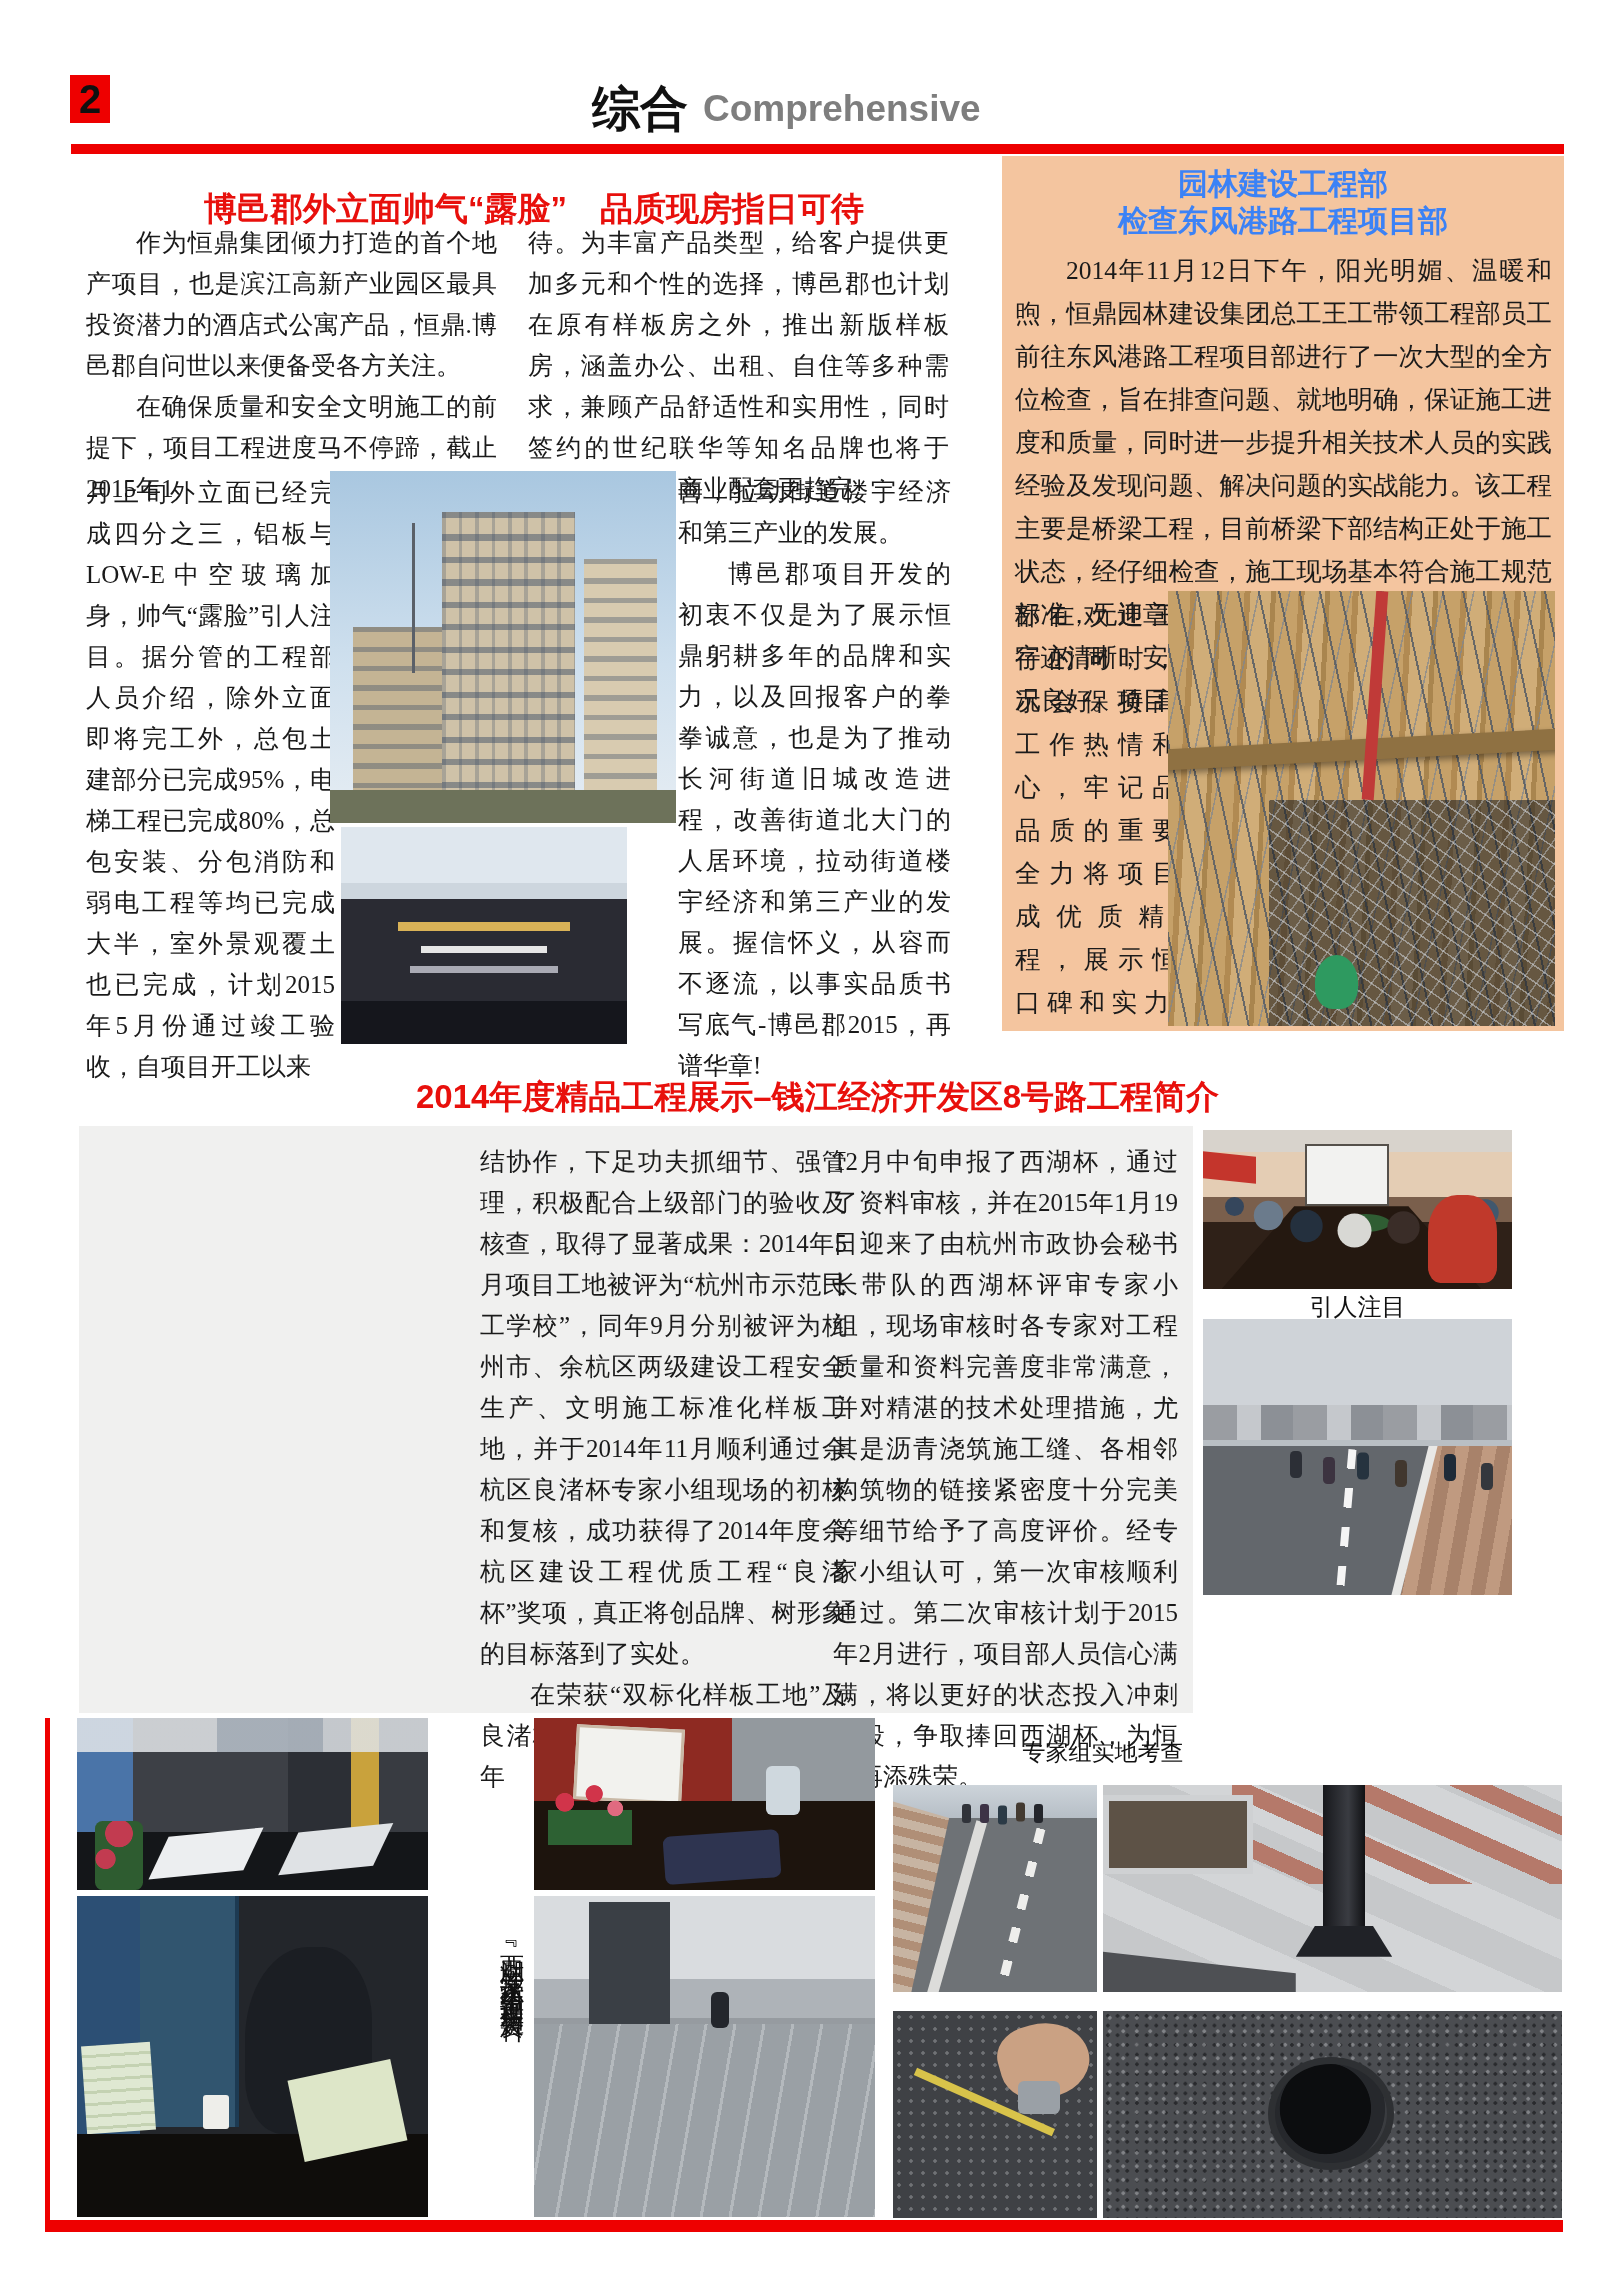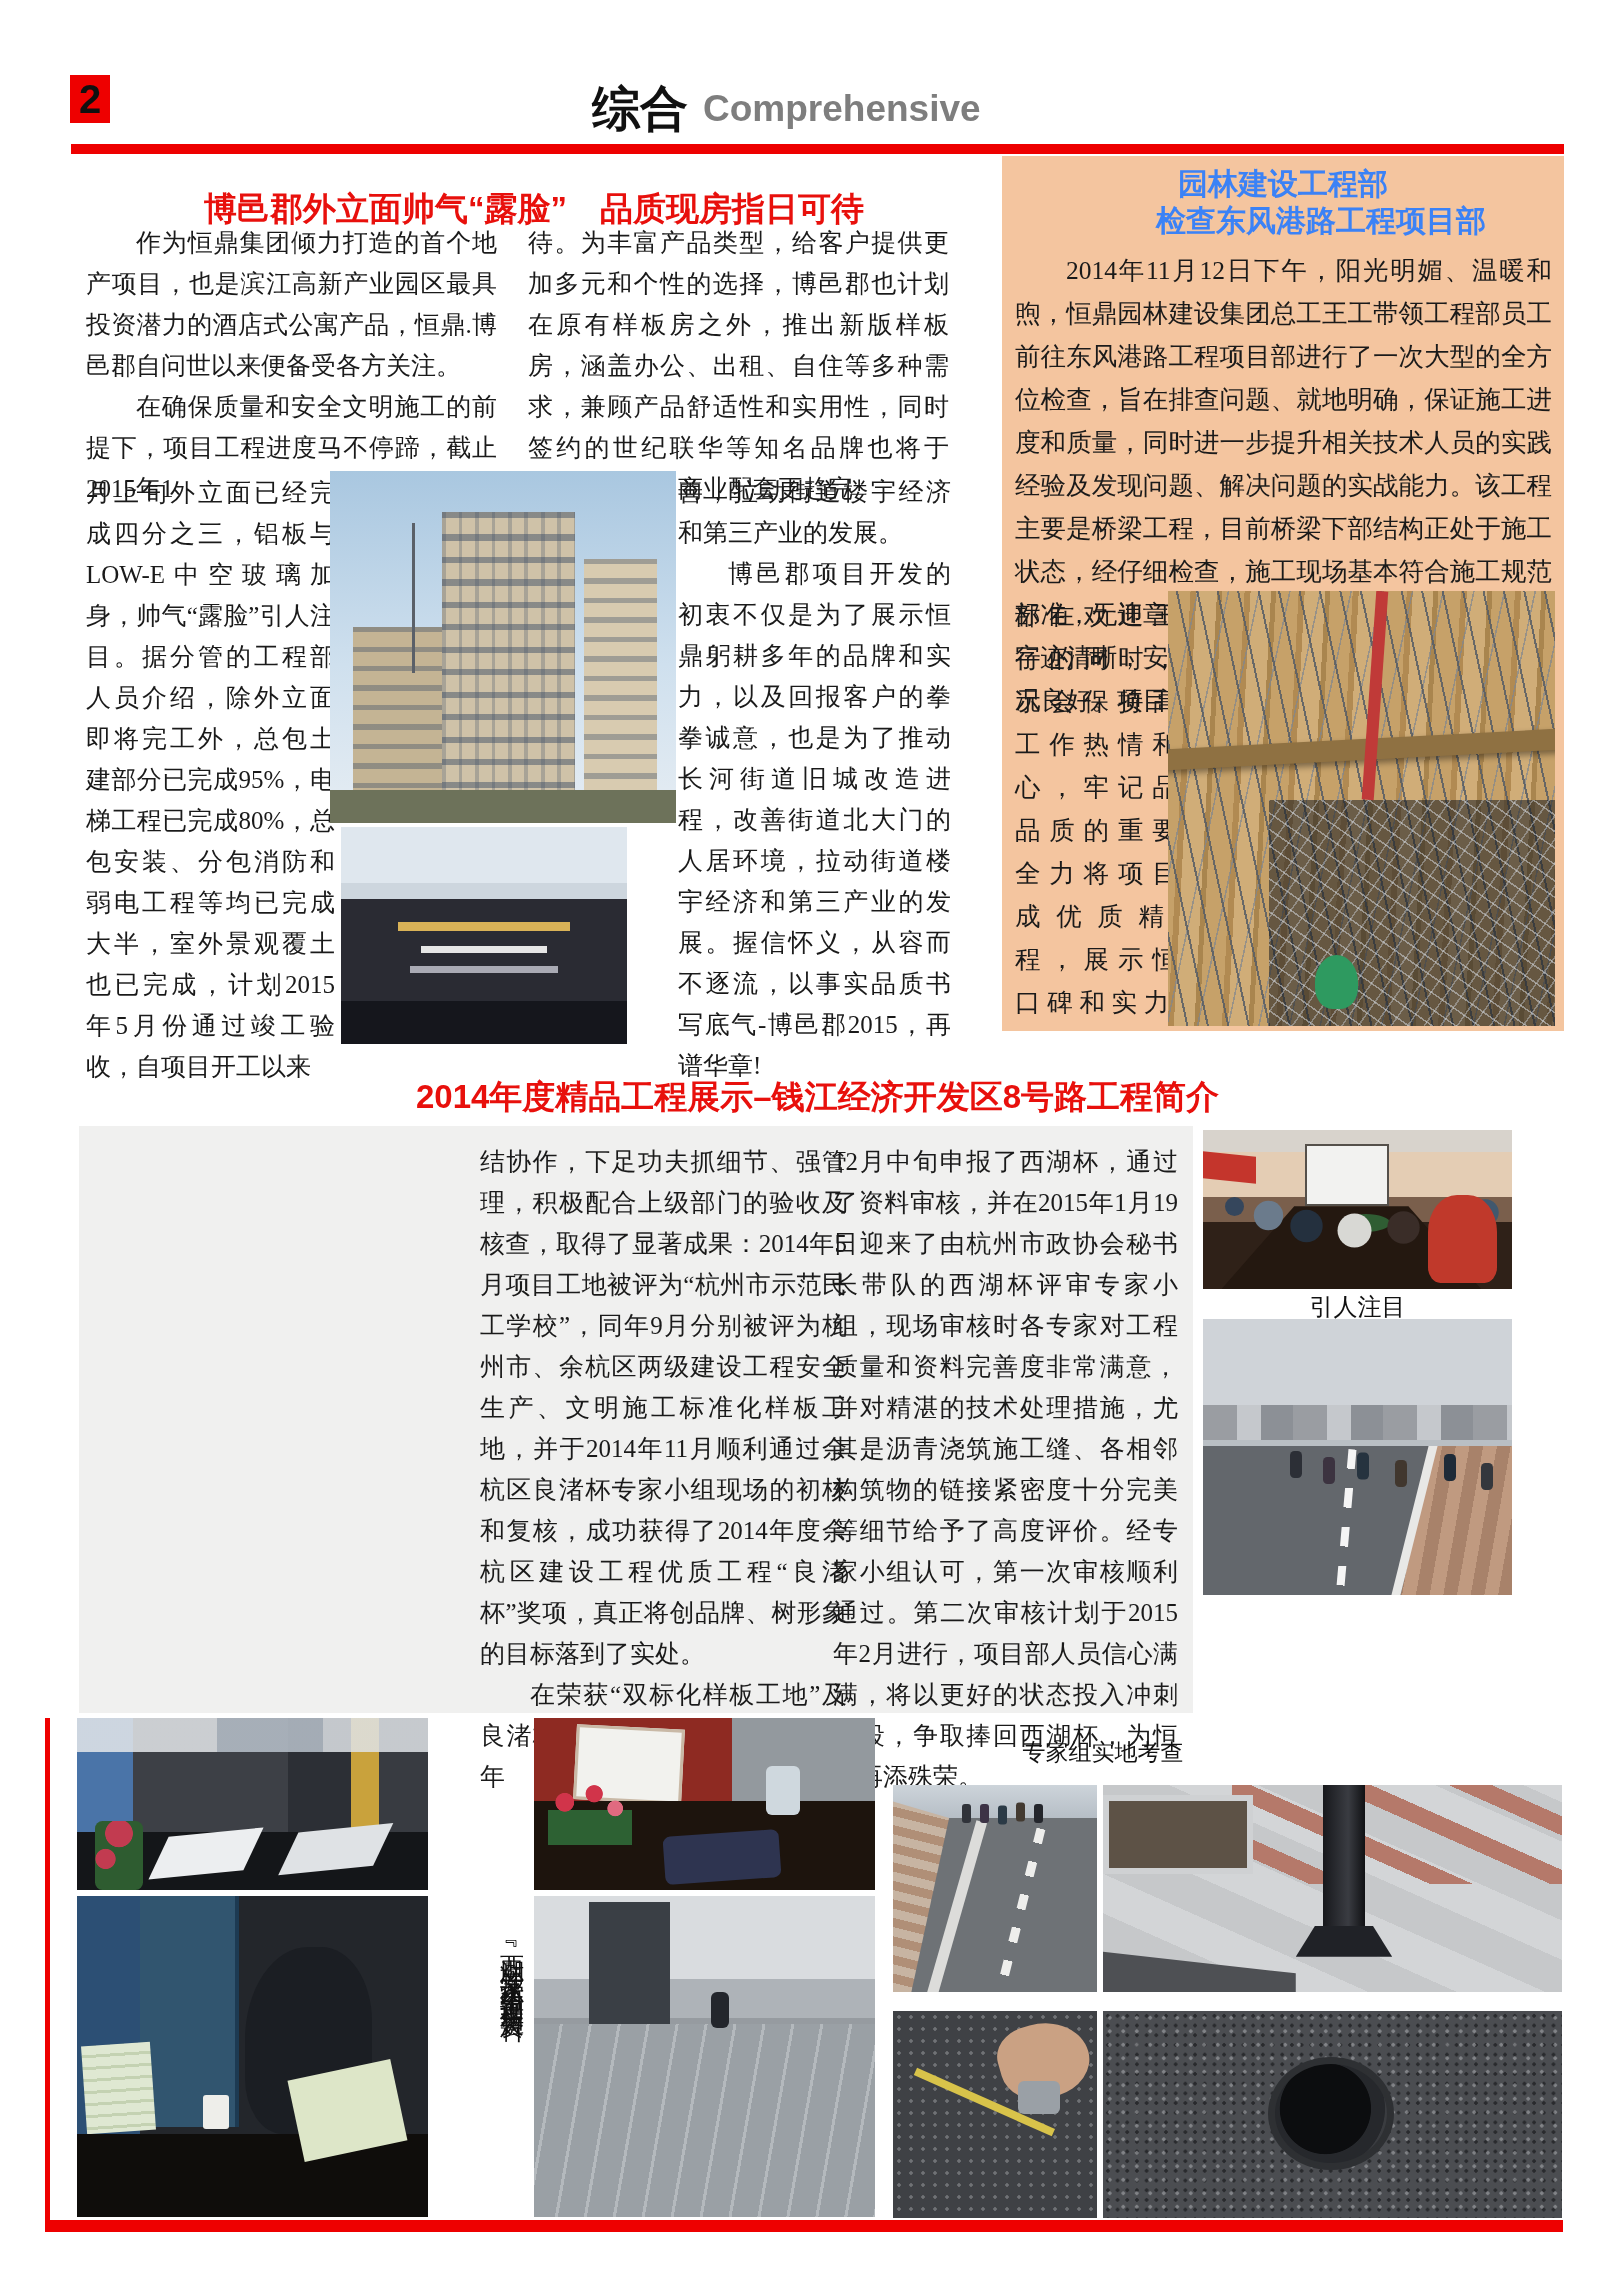--- a/index.html
+++ b/index.html
@@ -24,21 +24,21 @@
   .txt p{margin:0;}
   .ind{text-indent:2em;}
   .l1{left:86px;top:222px;width:411px;height:250px;}
   .l2{left:86px;top:472px;width:249px;height:581px;}
   .r1{left:528px;top:222px;width:421px;height:250px;}
   .r2{left:678px;top:471px;width:273px;height:585px;}
   
   .orange-box{left:1002px;top:156px;width:562px;height:875px;background:#f4c59f;}
   .gtitle{font-family:"Liberation Sans",sans-serif;font-weight:bold;color:#3b82f6;text-align:center;font-size:30px;line-height:37px;}
   .gt1{left:1002px;top:165px;width:562px;}
-  .gt2{left:1002px;top:202px;width:562px;padding-left:38px;}
+  .gt2{left:1002px;top:202px;width:562px;}
   .o1{left:1015px;top:249px;width:537px;height:345px;font-size:25.5px;line-height:43px;}
   .o2{left:1015px;top:594px;width:238px;height:438px;font-size:25.5px;line-height:43px;letter-spacing:6.7px;}
   
   .grayblock{left:79px;top:1126px;width:1114px;height:587px;background:#f0f0ef;}
   .c1{left:90px;top:1141px;width:375px;height:579px;}
   .c2{left:480px;top:1141px;width:367px;height:579px;}
   .c3{left:833px;top:1141px;width:345px;height:579px;}
   
   .cap{font-size:24px;color:#111;text-align:center;font-family:"Liberation Serif",serif;}
   .cap-accept{left:1203px;top:1291px;width:309px;}

